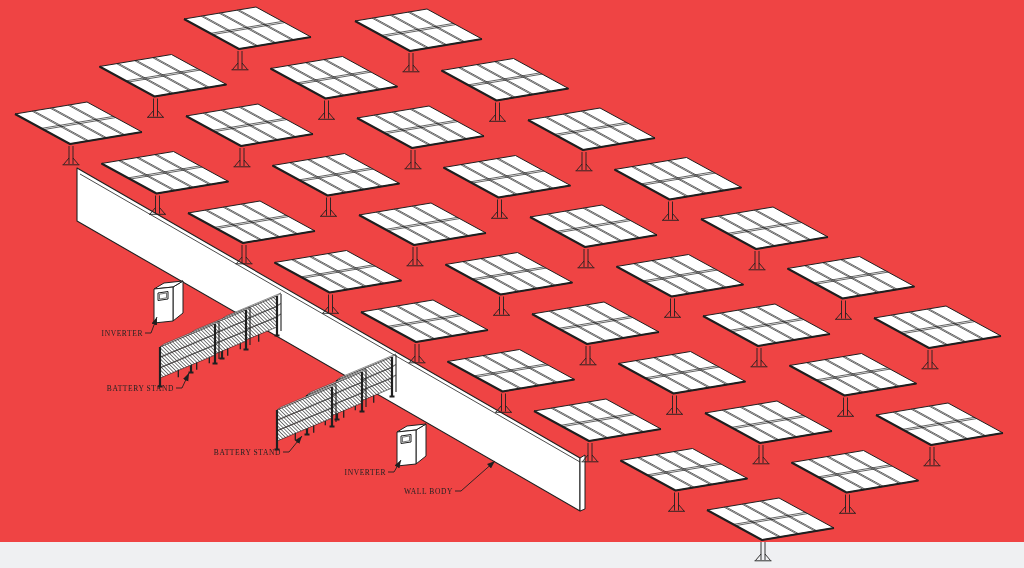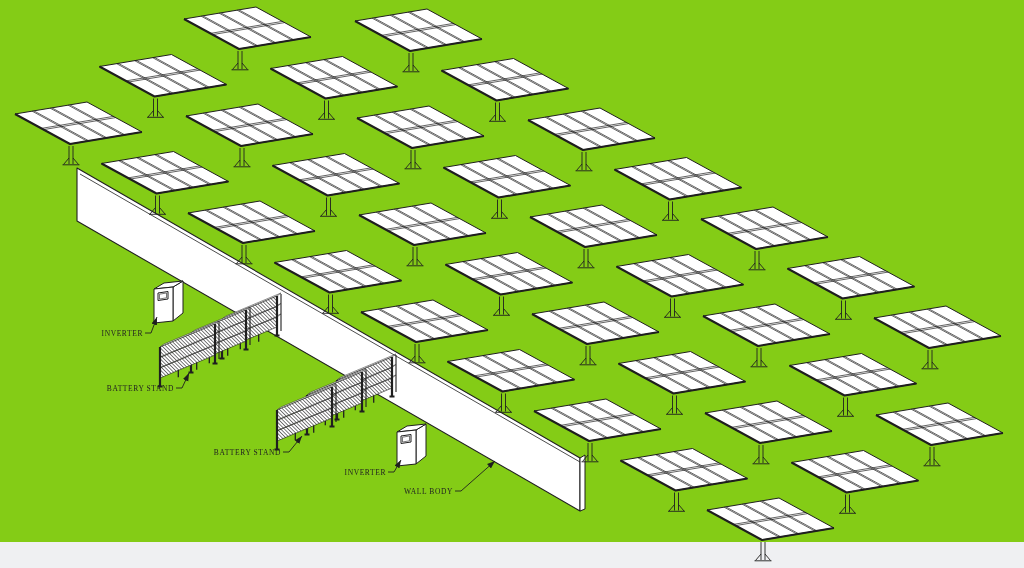--- a/index.html
+++ b/index.html
@@ -1,16 +1,16 @@
 <!DOCTYPE html>
 <html><head>
 <meta charset="utf-8">
 <style>
   html,body{margin:0;padding:0;background:#ffffff;}
-  .stage{position:relative;width:1024px;height:568px;background:#84cc16;overflow:hidden;
+  .stage{position:relative;width:1024px;height:568px;background:#ef4444;overflow:hidden;
          font-family:"Liberation Serif", serif;}
   svg{position:absolute;left:0;top:0;}
   svg text{font-family:"Liberation Serif", serif;fill:#222222;letter-spacing:0.6px;}
 </style>
 </head>
 <body>
 
 <div class="stage">
   <svg id="scene" width="1024" height="568" viewBox="0 0 1024 568">
     <defs>

